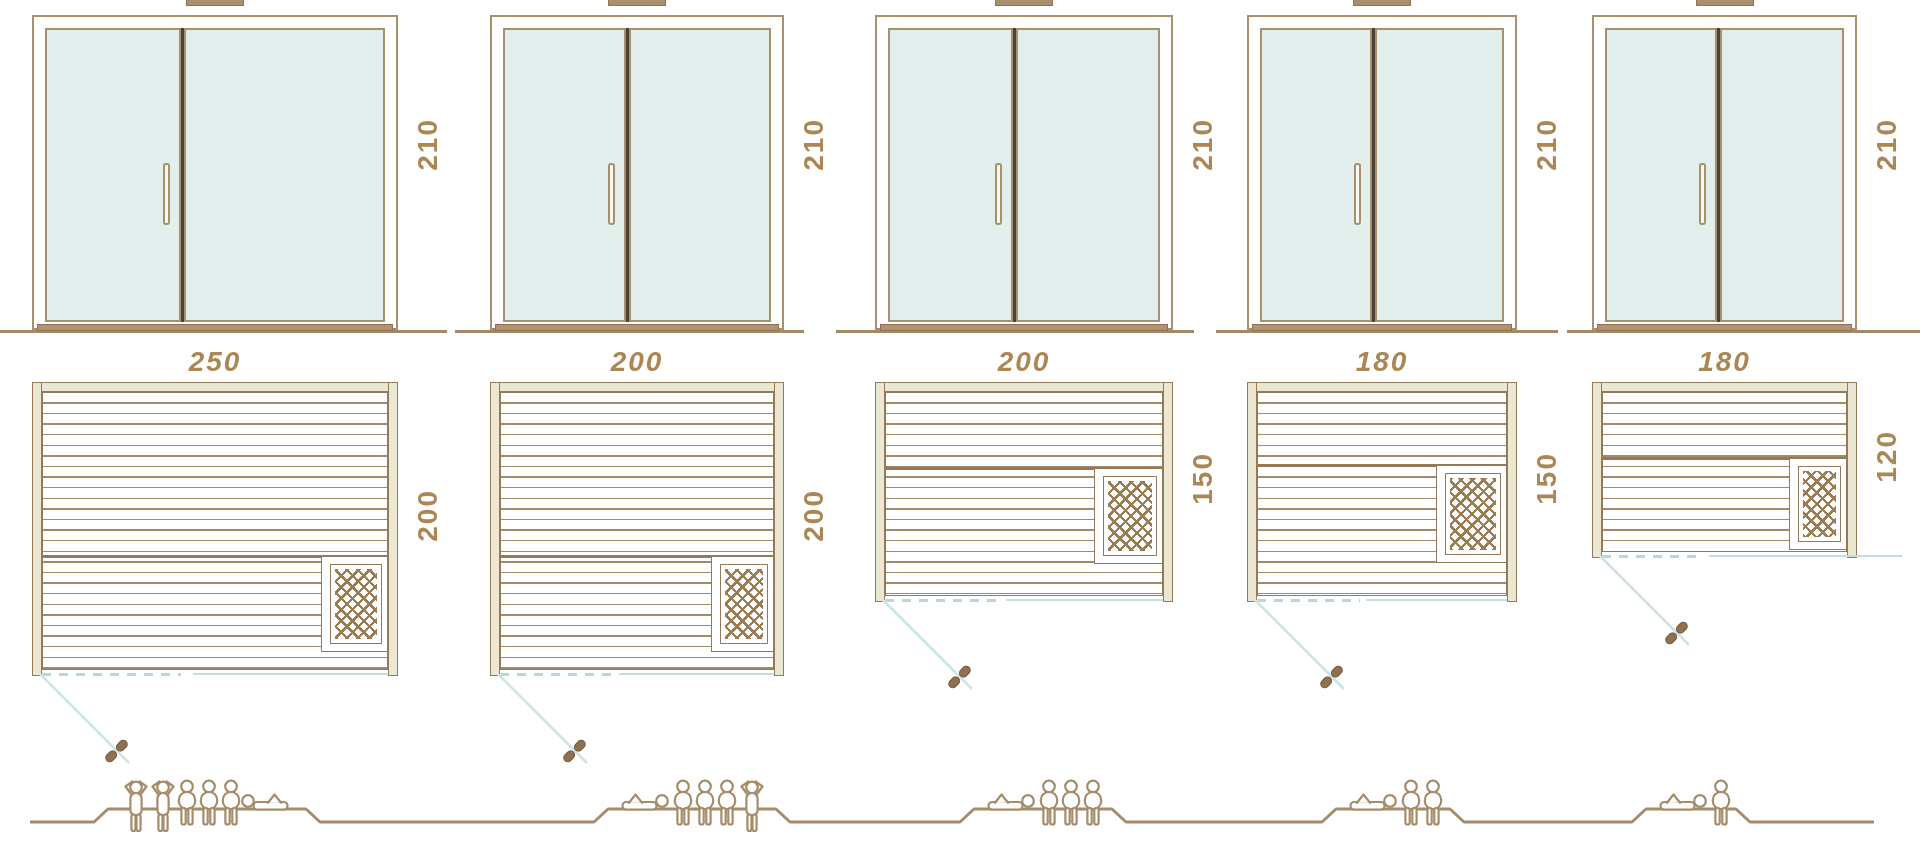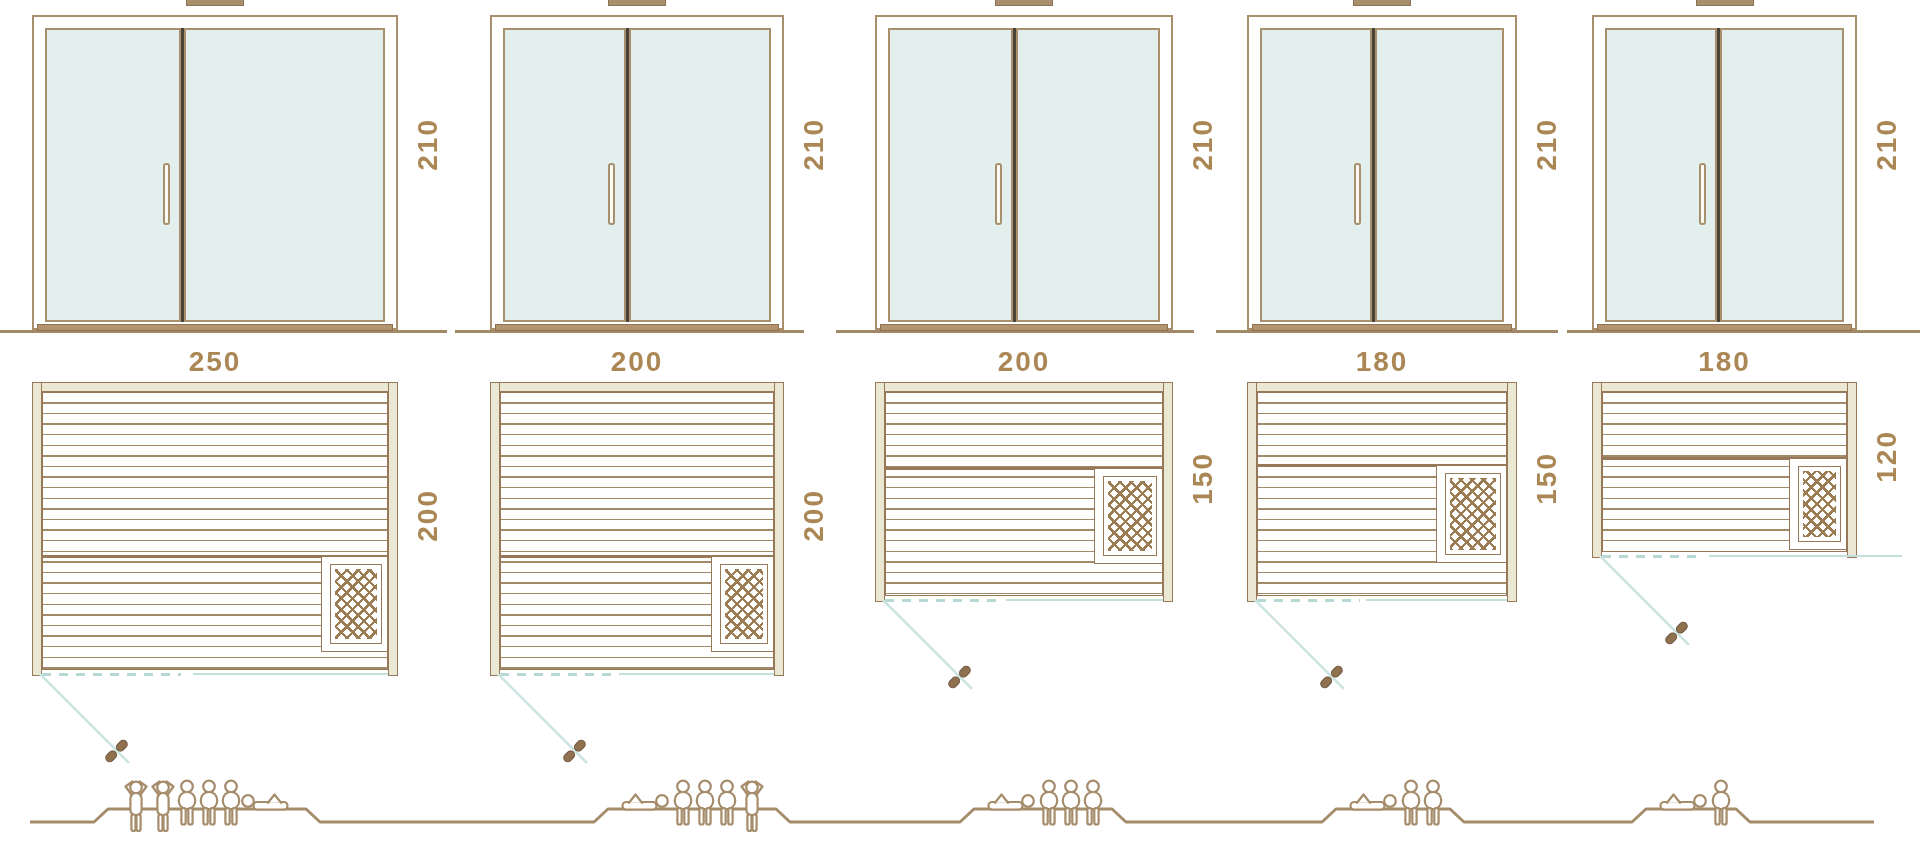--- a/index.html
+++ b/index.html
@@ -20,21 +20,21 @@
   .panel.right { flex:1; }
   .divider { width:3px; background:#4a4238; height:100%; }
   .handle { position:absolute; right:9px; top:46%; width:7px; height:62px;
             border:2px solid #a8906f; border-radius:3px; background:#fbf9f4; }
   .threshold { position:absolute; left:3px; right:3px; bottom:-3px; height:7px;
                background:#b3946f; border:1px solid #8d7355; }
   .groundline { position:absolute; top:330px; height:3px; background:#a28a68; z-index:0; }
 
   
   .dim { color:#ab8755; font-weight:bold; font-size:28px; letter-spacing:2px; }
-  .dim-top { position:absolute; top:346px; left:0; right:0; text-align:center; }
+  .dim-top { position:absolute; top:346px; left:0; right:0; text-align:center;font-style:italic; }
   .dim-v { position:absolute; right:-46px; writing-mode:vertical-rl; transform:rotate(180deg); }
 
   
   .plan { position:absolute; left:0; right:0; }
   .wall-top  { position:absolute; left:0; right:0; top:0; height:10px;
                background:#eae7d3; border:1.5px solid #97795a; }
   .wall-left { position:absolute; left:0; top:0; bottom:0; width:10px;
                background:#eae7d3; border:1.5px solid #97795a; }
   .wall-right{ position:absolute; right:0; top:0; bottom:0; width:10px;
                background:#eae7d3; border:1.5px solid #97795a; }

